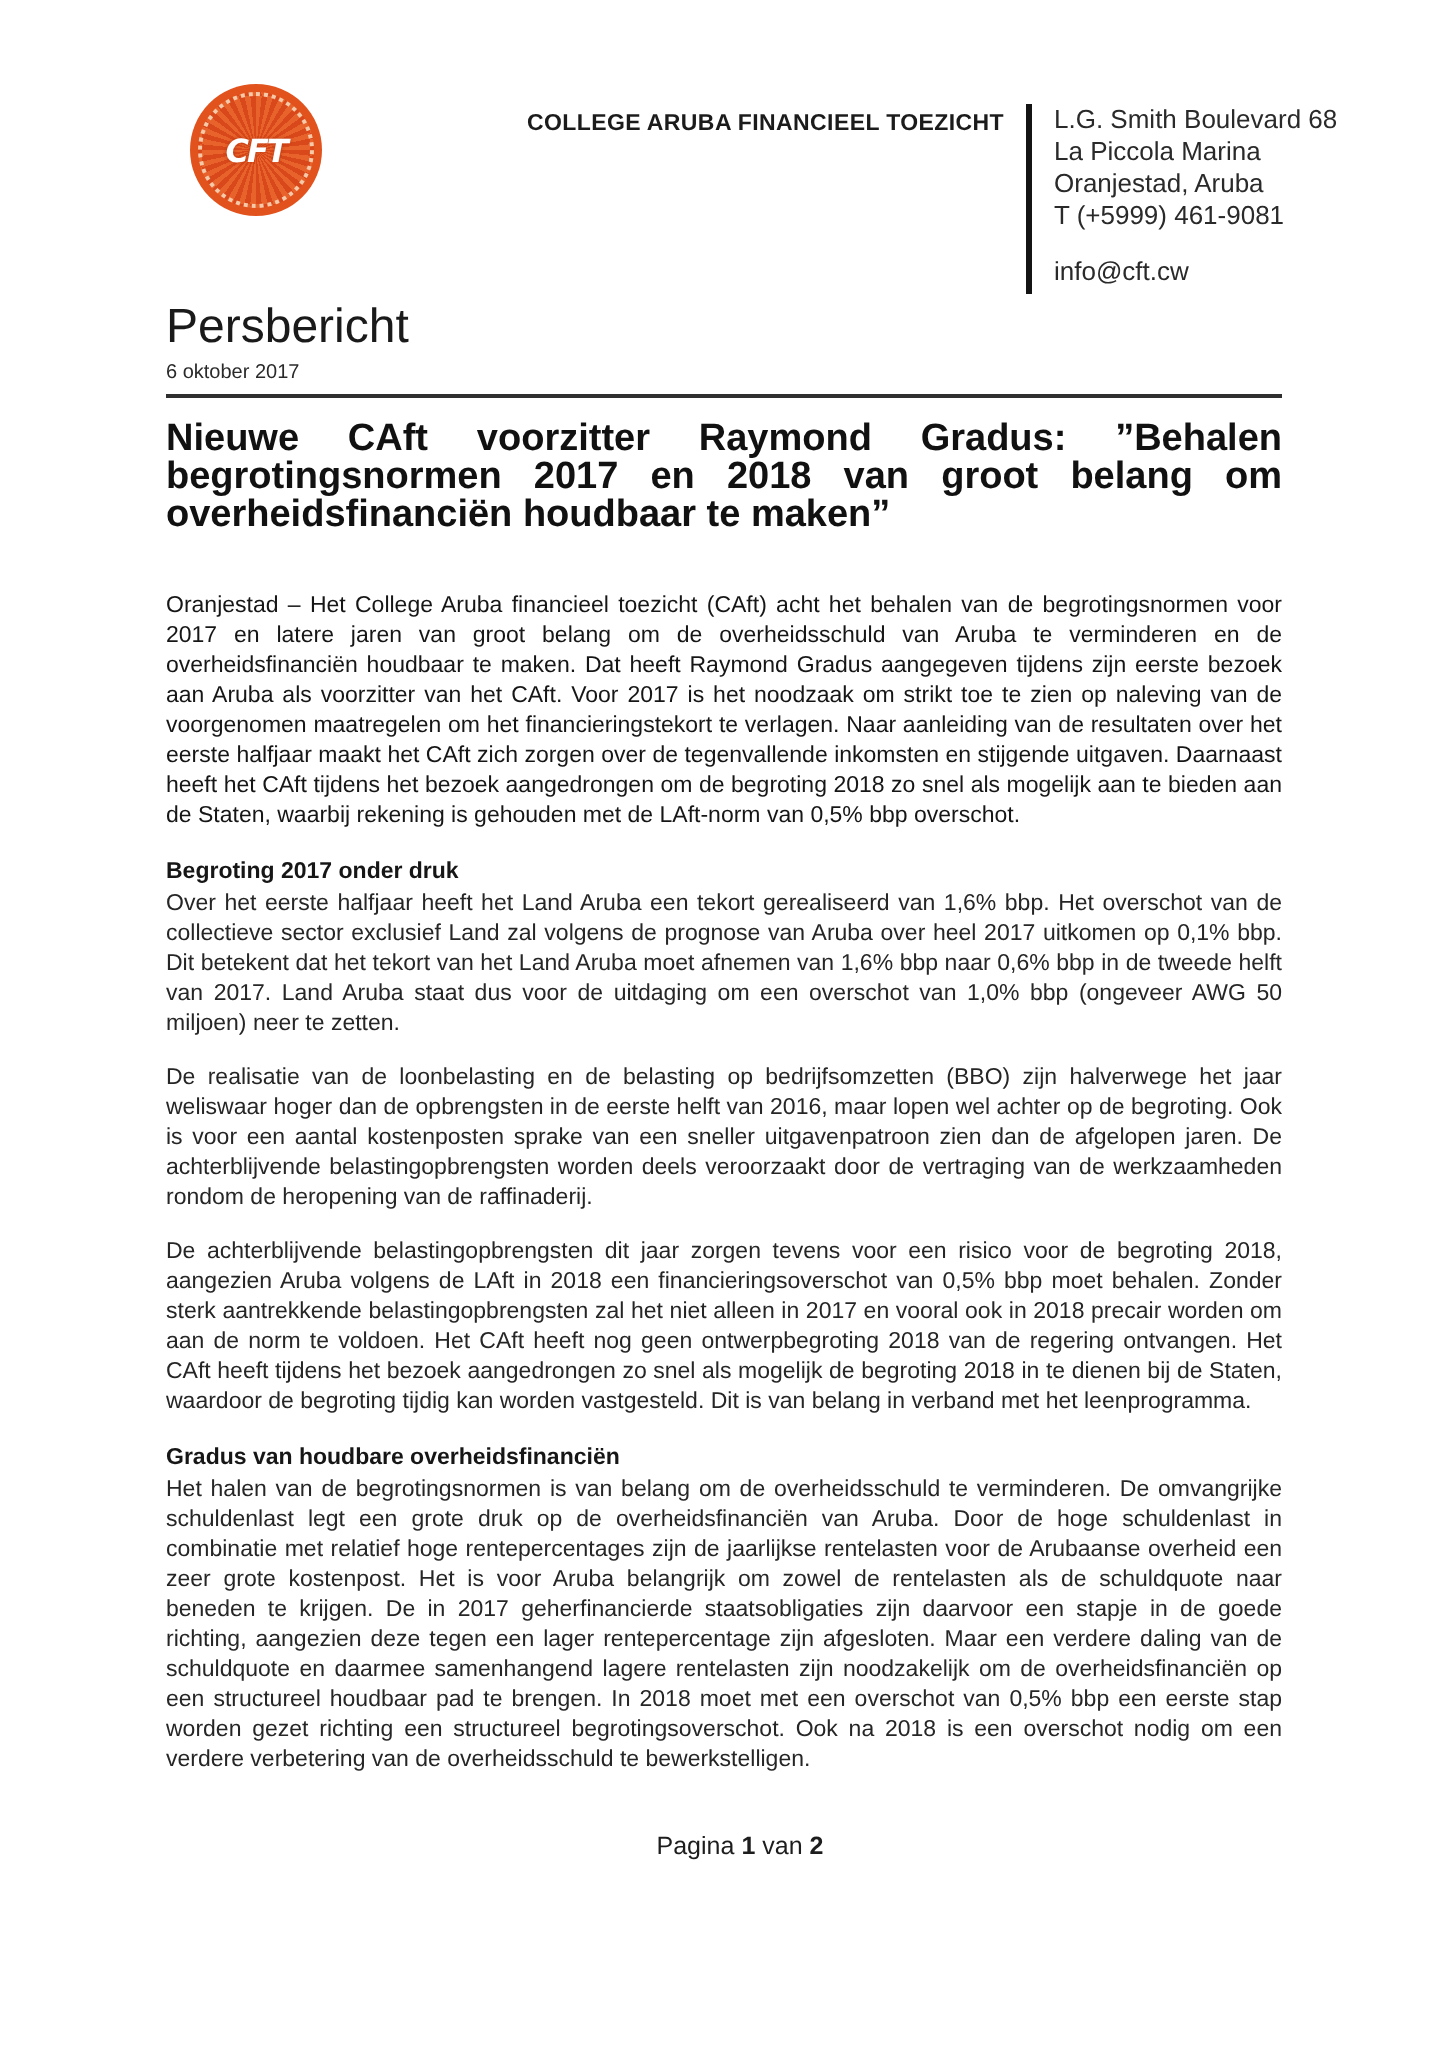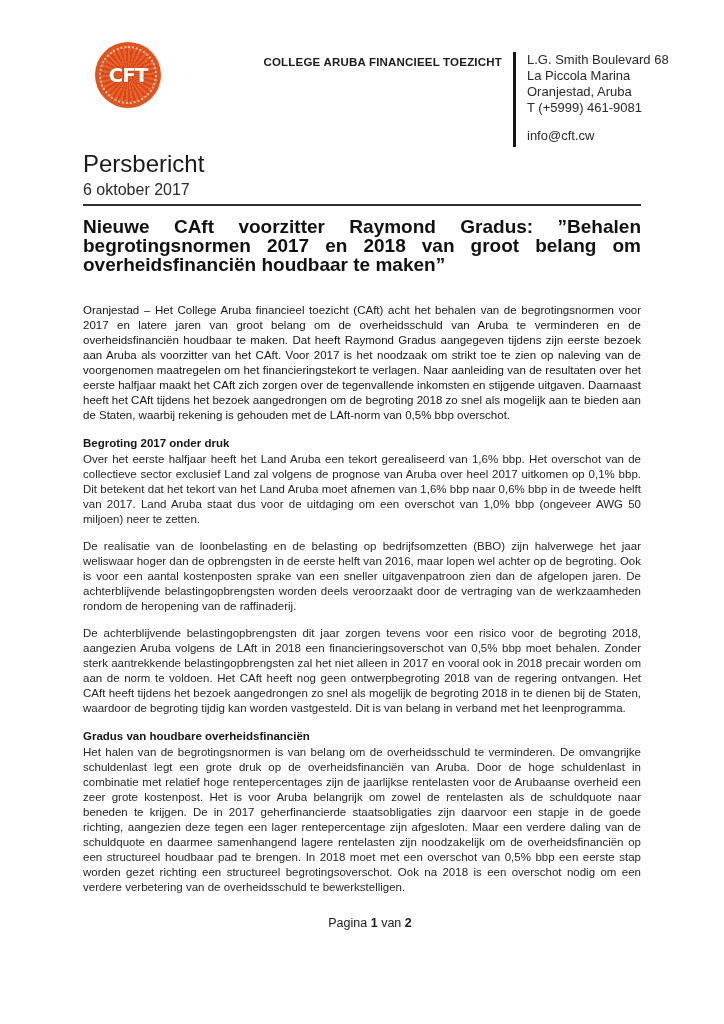--- a/index.html
+++ b/index.html
@@ -27,22 +27,22 @@
   }
   .logo-rays {
     position: absolute; inset: 4px; border-radius: 50%;
     background:
       repeating-conic-gradient(from 0deg, #e8622b 0deg 6deg, #d8481a 6deg 12deg);
     border: 2px dotted #f6c9a8;
   }
   .logo-text {
     position: relative; z-index: 2;
     font-family: "DejaVu Sans", sans-serif;
-    font-weight: bold; 
-    font-size: 20px; color: #ffffff;
+    font-weight: bold; font-style: italic;
+    font-size: 16px; color: #ffffff;
     text-shadow: 0 0 2px #b93c12;
     letter-spacing: -1px;
   }
 
   .org-name {
     position: absolute; top: 56px; right: 222px;
     font-size: 11.5px; font-weight: bold; color: #1b1b1b;
     letter-spacing: 0.2px; white-space: nowrap;
   }
   .vbar {
@@ -53,21 +53,21 @@
     position: absolute; left: 527px; top: 52px;
     font-size: 13px; line-height: 16px; color: #2a2a2a;
   }
   .contact .phone { }
   .contact .email { margin-top: 12px; }
 
   
   .content { position: absolute; top: 150px; left: 83px; width: 558px; }
 
   .doc-title { font-size: 24px; font-weight: 400; color: #1a1a1a; line-height: 28px; margin-top: 0; }
-  .doc-date { font-size: 16px; color: #2a2a2a; margin-top: 3px; }
+  .doc-date { font-size: 10px; color: #2a2a2a; margin-top: 3px; }
   .rule { border: none; border-top: 2px solid #2f2f2f; margin-top: 5px; }
 
   .headline {
     margin-top: 11px;
     font-size: 19px; font-weight: bold; color: #111111;
     line-height: 19px; text-align: justify;
   }
   .lead {
     margin-top: 29px;
     font-size: 11.5px; font-weight: normal; color: #161616;

